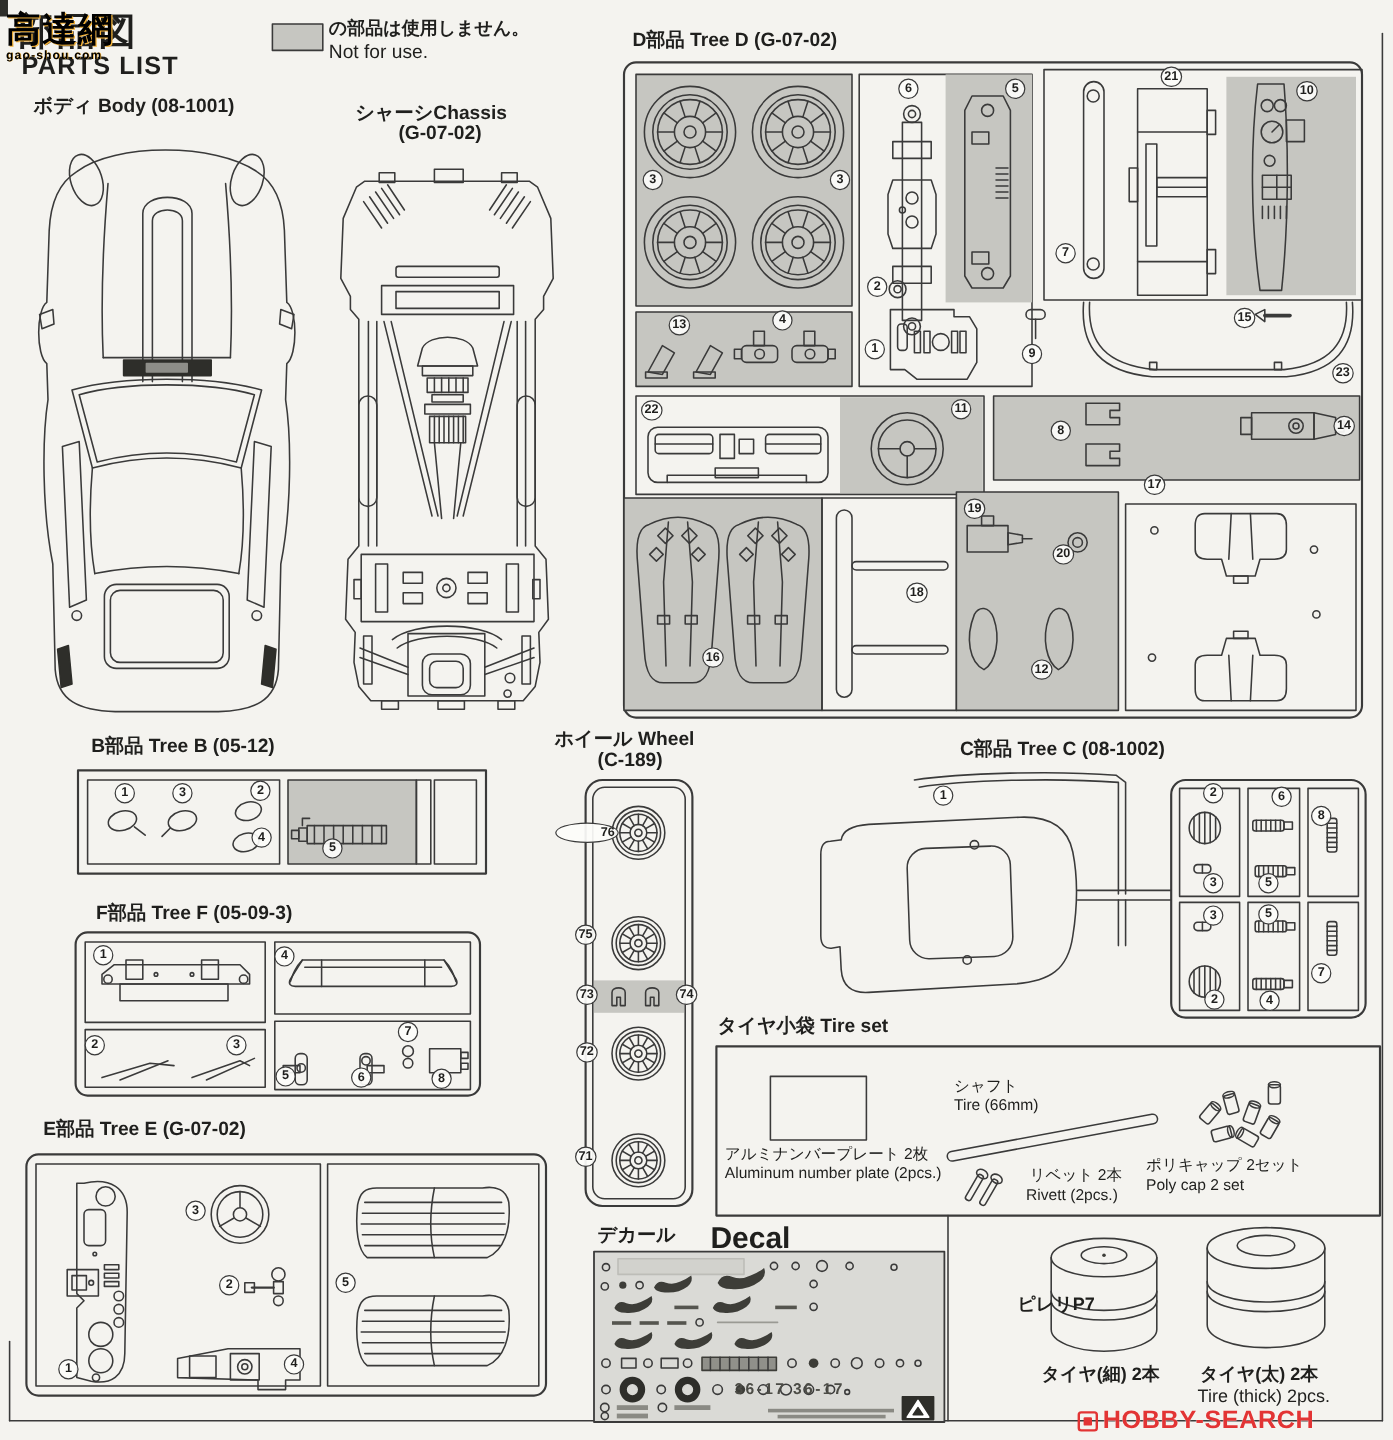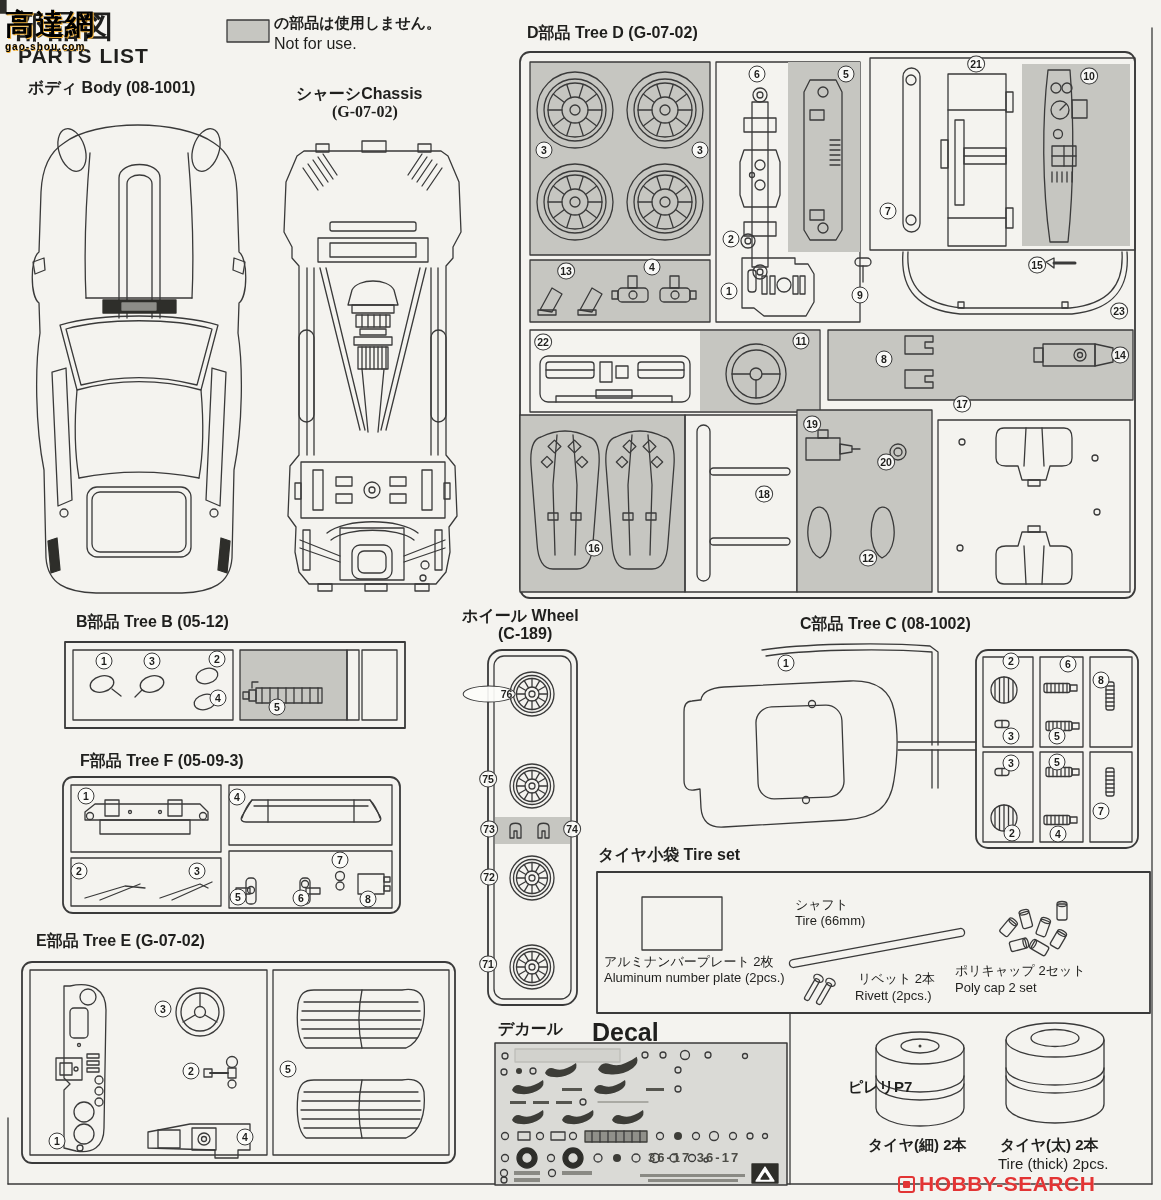--- a/index.html
+++ b/index.html
@@ -19,21 +19,21 @@
   #art .dash { fill:#55554f; stroke:none; }
   #art .lt   { fill:#d2d2cd; stroke:#bdbdb8; }
   #art .htch { fill:#90908a; stroke:#3d3d38; }
   #art .prnt { fill:#8a8a84; stroke:none; }
   .t { position:absolute; color:#1f1f1d; white-space:nowrap; z-index:5; }
   .jp  { font-size:16px; font-weight:600; }
   .big { font-size:21px; font-weight:bold; letter-spacing:1px; }
   .hd  { font-size:31px; font-weight:600; letter-spacing:3px; }
   .md  { font-size:15px; font-weight:600; }
   .sm  { font-size:13px; font-weight:500; }
-  .code { font-size:13px; color:#4c4c46; letter-spacing:2px; font-weight:600;margin-left:36px; }
+  .code { font-size:13px; color:#4c4c46; letter-spacing:2px; font-weight:600; }
   .badge {
     position:absolute; z-index:6; transform:translate(-50%,-50%);
     min-width:17px; height:17px; box-sizing:border-box; padding:0 2px;
     border:1.3px solid #3a3a3a; border-radius:50%;
     background:rgba(252,252,250,0.93);
     font-size:10.5px; line-height:14px; font-weight:600; text-align:center; color:#1f1f1d;
   }
   .wm { position:absolute; left:5px; top:5px; z-index:9; color:#000000; }
   .wm .l1 { font-size:29px; font-weight:800; letter-spacing:1px; text-shadow:1px 1px 0 #f3b23a; }
   .wm .l2 { font-size:10px; font-weight:700; margin-top:-4px; letter-spacing:1px; text-shadow:0.5px 0.5px 0 #f3b23a; }
@@ -680,21 +680,21 @@
 <div class="wm">
   <div class="l1">高達網</div>
   <div class="l2">gao-shou.com</div>
 </div>
 
 <div class="t md" style="left:274px; top:14px; font-size:15px;">の部品は使用しません。</div>
 <div class="t md" style="left:274px; top:35px; font-size:16px; font-weight:500;">Not for use.</div>
 
 <div class="t jp" style="left:28px;  top:78px;">ボディ Body (08-1001)</div>
 <div class="t jp" style="left:296px; top:84px;">シャーシChassis</div>
-<div class="t jp" style="left:332px; top:103px;font-family:Liberation Serif, serif;">(G-07-02)</div>
+<div class="t jp" style="left:332px; top:103px;">(G-07-02)</div>
 
 <div class="t jp" style="left:527px; top:23px;">D部品 Tree D (G-07-02)</div>
 <div class="t jp" style="left:76px;  top:612px;">B部品 Tree B (05-12)</div>
 <div class="t jp" style="left:80px;  top:751px;">F部品 Tree F (05-09-3)</div>
 <div class="t jp" style="left:36px;  top:931px;">E部品 Tree E (G-07-02)</div>
 <div class="t jp" style="left:462px; top:606px;">ホイール Wheel</div>
 <div class="t jp" style="left:498px; top:625px;">(C-189)</div>
 <div class="t jp" style="left:800px; top:614px;">C部品 Tree C (08-1002)</div>
 
 <div class="t jp" style="left:598px; top:845px;">タイヤ小袋 Tire set</div>

